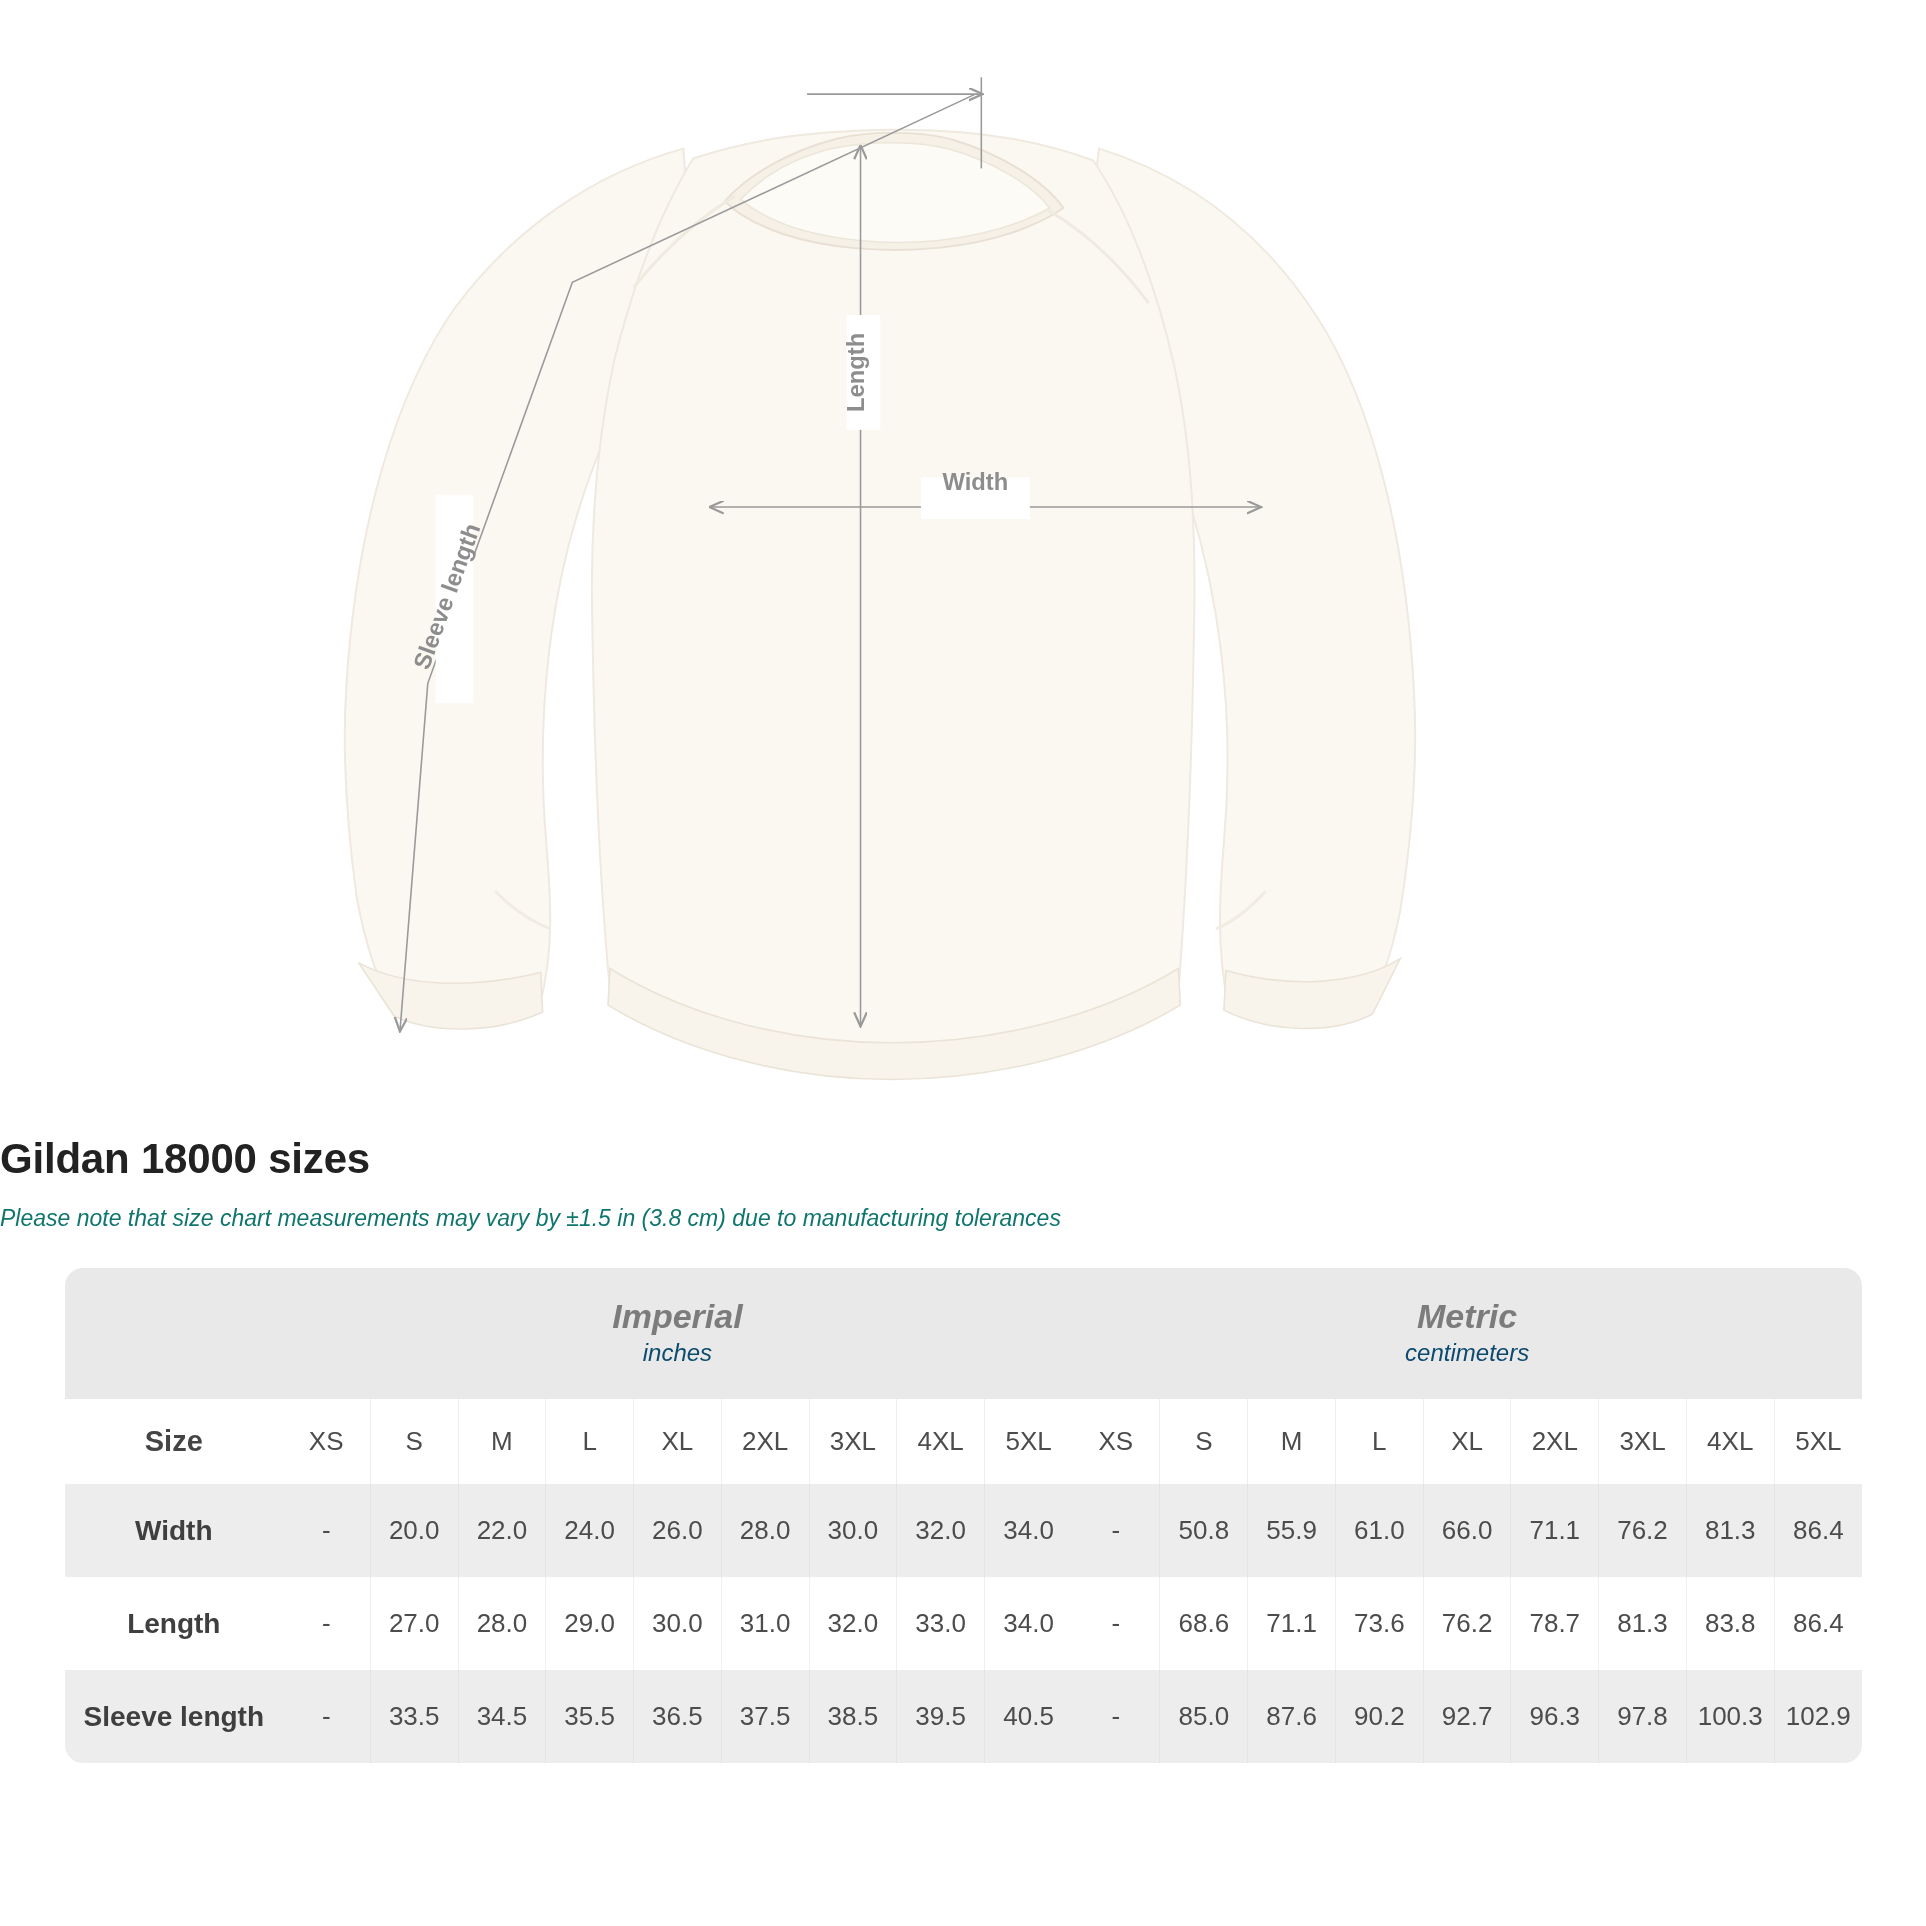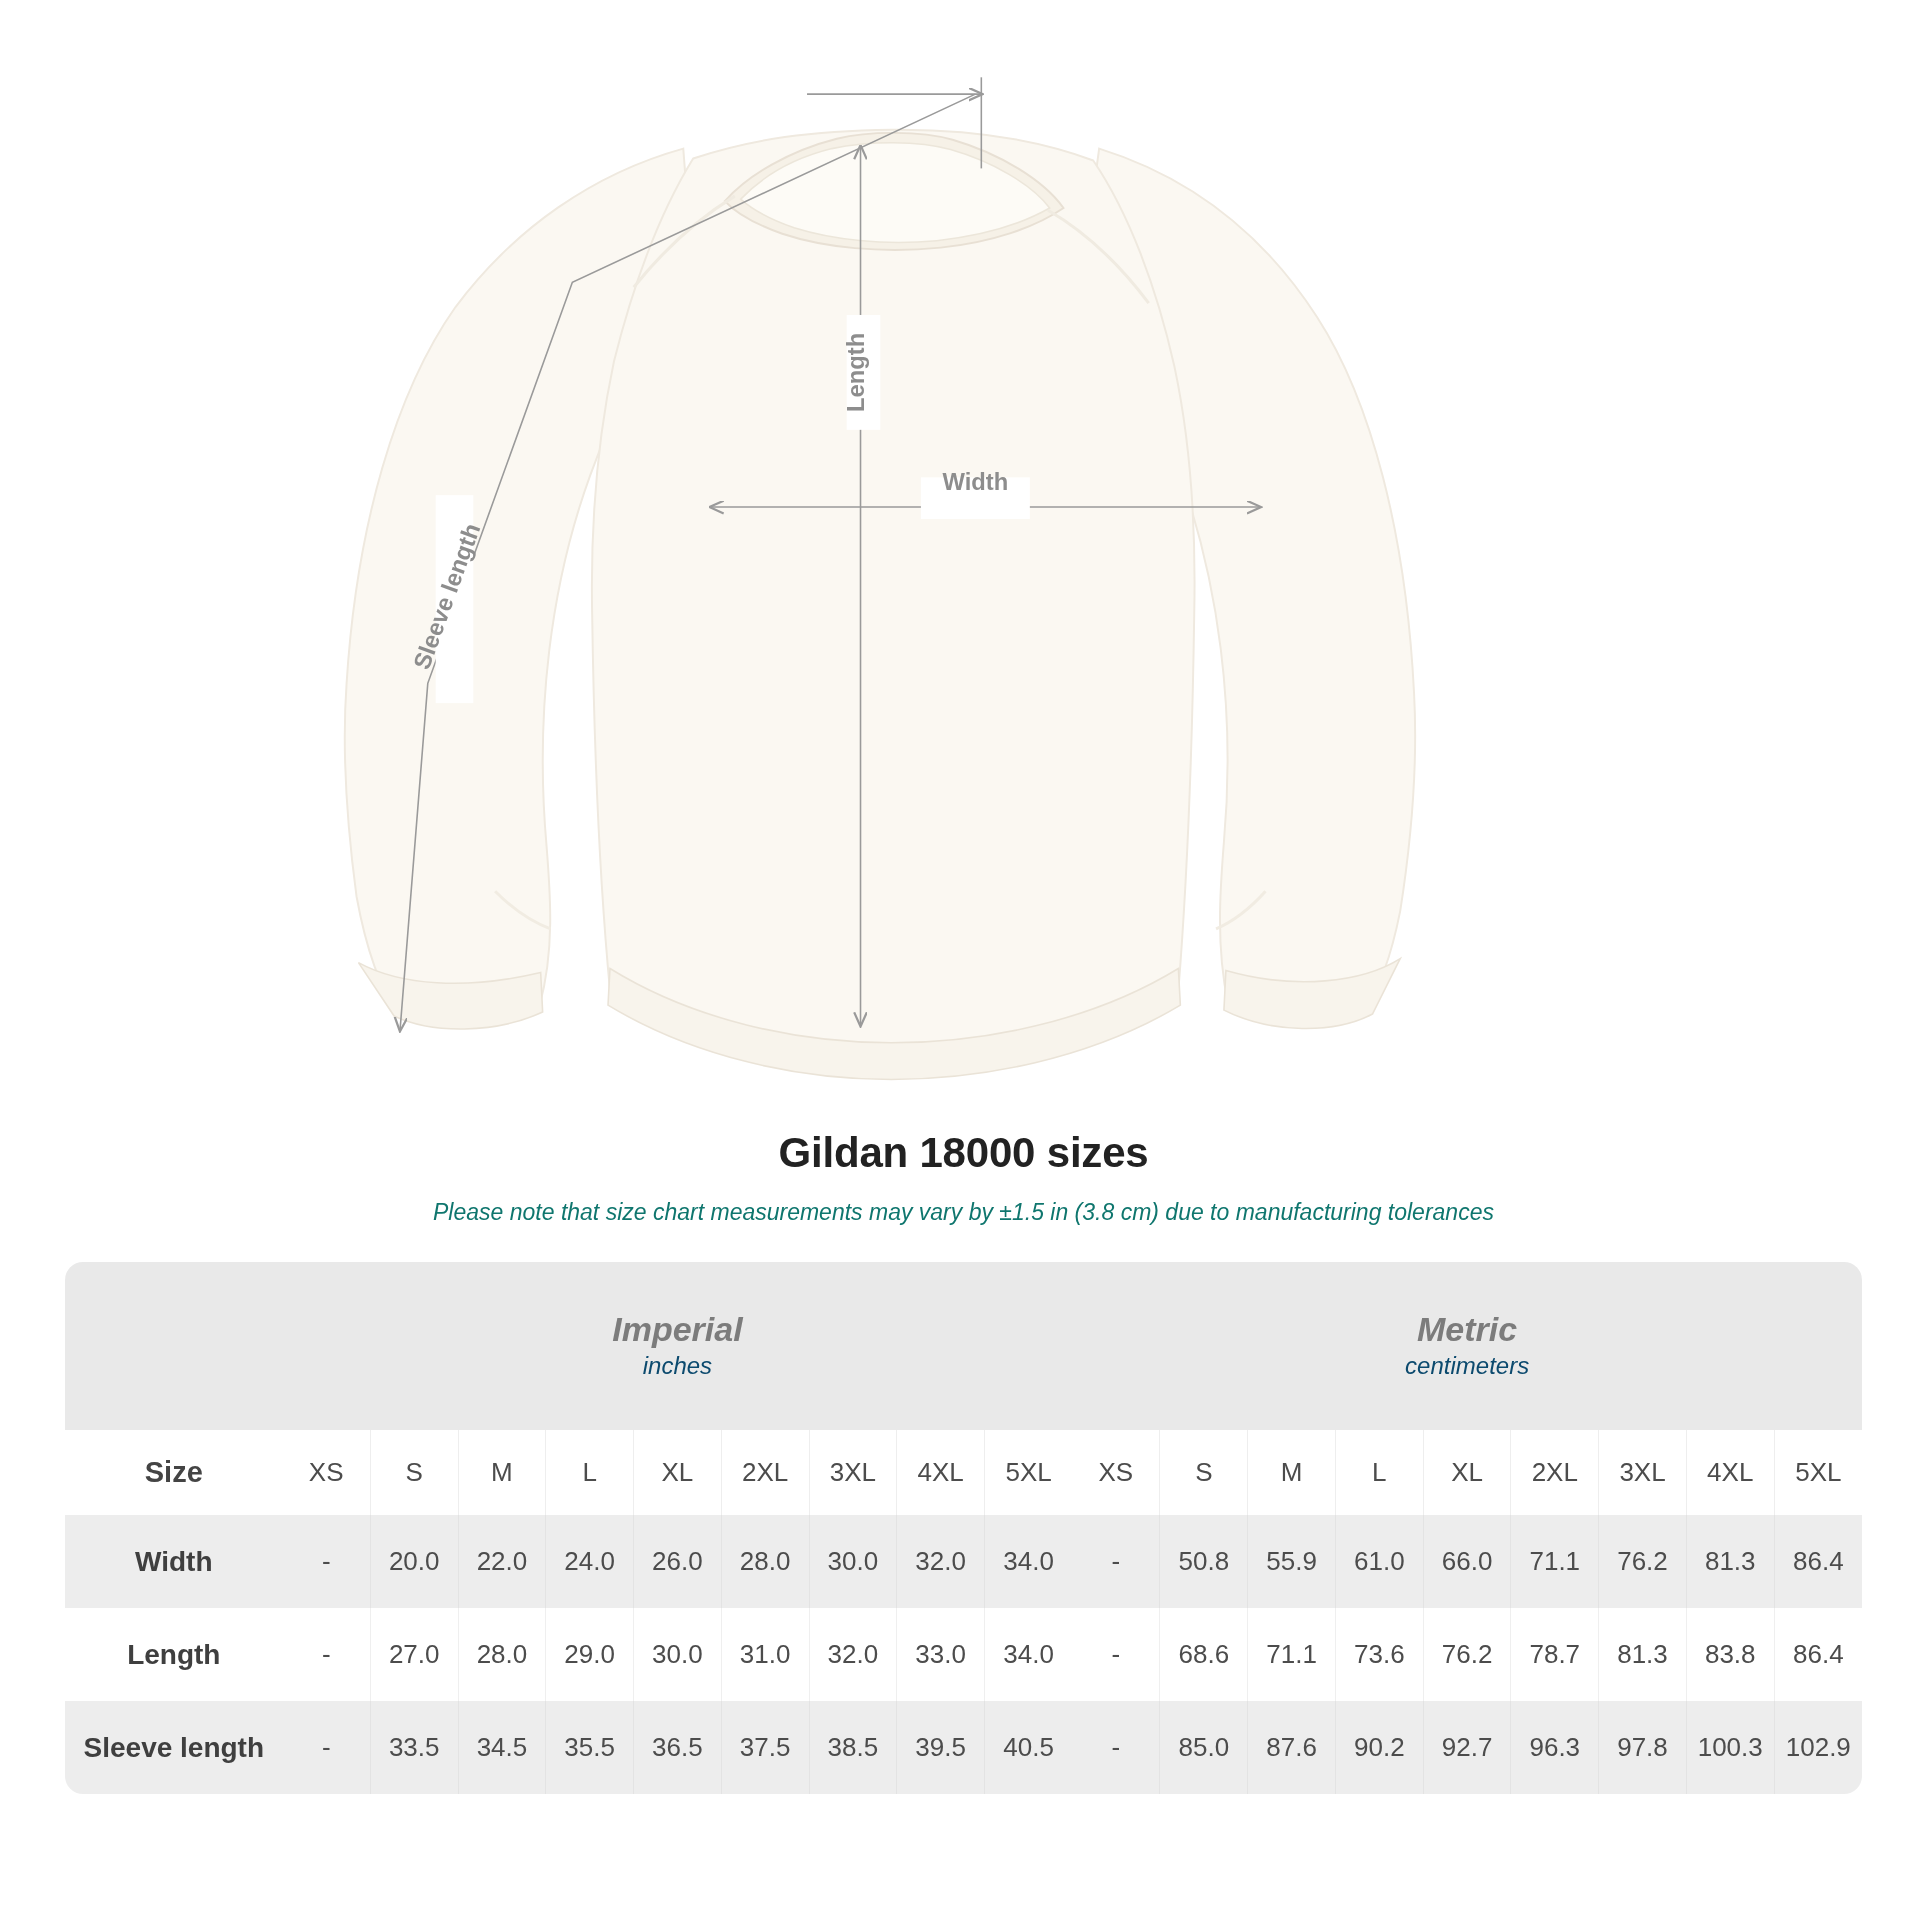--- a/index.html
+++ b/index.html
@@ -26,21 +26,21 @@
     height: 1129px;
   }
   .illustration svg {
     position: absolute;
     top: 0;
     left: 0;
   }
 
   
   .title-block {
-    text-align: center;
+    margin-top: 6px;
   }
   .chart-title {
     font-size: 42px;
     font-weight: bold;
     color: #222222;
     letter-spacing: -0.2px;
   }
   .chart-note {
     font-size: 23px;
     font-style: italic;
@@ -62,21 +62,21 @@
   }
   table.size-table td, table.size-table th {
     text-align: center;
     vertical-align: middle;
     font-size: 26px;
     color: #4c4c4c;
     padding: 0;
   }
   .unit-row td {
     background: #e9e9e9;
-    height: 168px;
+    height: 131px;
     border: none;
   }
   .unit-name {
     font-size: 34px;
     font-style: italic;
     font-weight: bold;
     color: #7c7c7c;
     line-height: 1.15;
   }
   .unit-sub {

